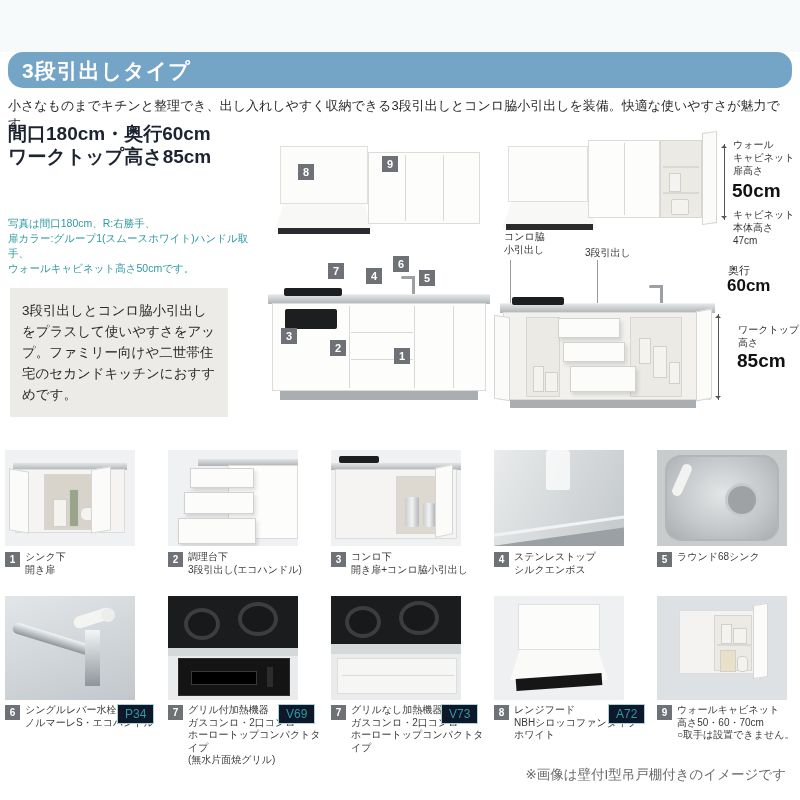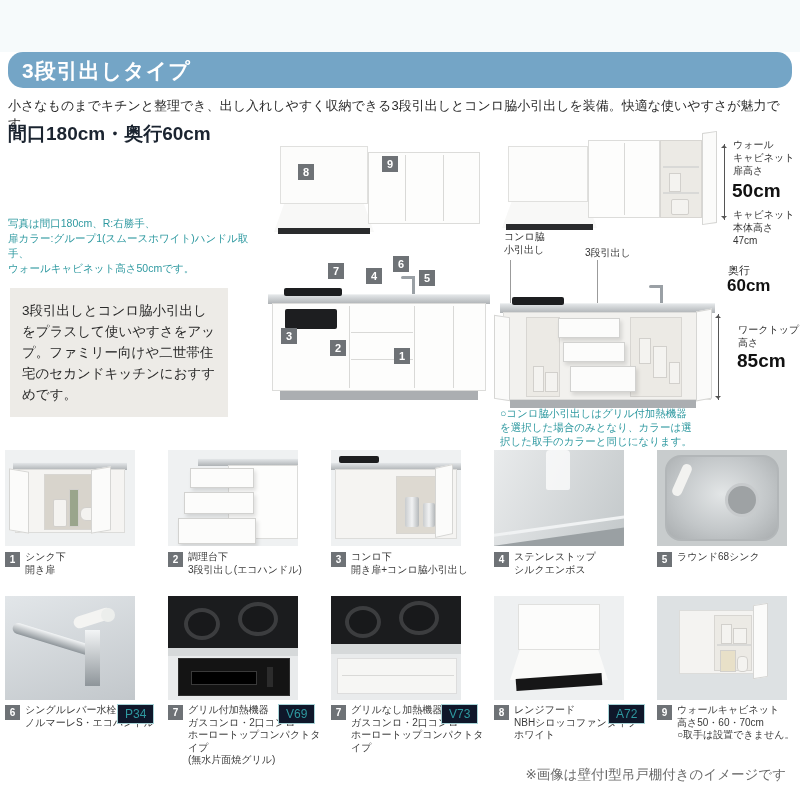--- a/index.html
+++ b/index.html
@@ -77,20 +77,21 @@
 
 <div class="abs" id="topstrip"></div>
 
 <div class="abs" id="headerbar">
   <h1>3段引出しタイプ</h1>
 </div>
 <div class="abs" id="subtitle">小さなものまでキチンと整理でき、出し入れしやすく収納できる3段引出しとコンロ脇小引出しを装備。快適な使いやすさが魅力です。</div>
 
 <div class="abs" id="specs">
   <div>間口180cm・奥行60cm</div>
+  <div>ワークトップ高さ85cm</div>
 </div>
 <div class="abs pre" id="photonote">写真は間口180cm、R:右勝手、
 扉カラー:グループ1(スムースホワイト)ハンドル取手、
 ウォールキャビネット高さ50cmです。</div>
 <div class="abs" id="highlight">3段引出しとコンロ脇小引出しをプラスして使いやすさをアップ。ファミリー向けや二世帯住宅のセカンドキッチンにおすすめです。</div>
 
 <div class="abs" id="dgl">
   <div class="hoodtop" style="left:18px;top:28px;width:88px;height:58px;"></div>
   <div class="hoodflare" style="left:12px;top:86px;width:100px;height:28px;"></div>
   <div class="hoodslit" style="left:16px;top:110px;width:92px;height:6px;"></div>
@@ -176,23 +177,20 @@
   <div class="drawerout" style="left:70px;top:248px;width:66px;height:26px;"></div>
   <div class="kick" style="left:10px;top:282px;width:186px;height:8px;"></div>
 
   <div class="dlab" style="left:228px;top:146px;font-size:11px;">奥行</div>
   <div class="dval" style="left:227px;top:158px;font-size:17px;">60cm</div>
   <div class="dimline" style="left:218px;top:196px;height:86px;"></div>
   <div class="dlab pre" style="left:238px;top:205px;">ワークトップ
 高さ</div>
   <div class="dval" style="left:237px;top:232px;">85cm</div>
 
-  <div id="rnote" class="pre">○コンロ脇小引出しはグリル付加熱機器
-を選択した場合のみとなり、カラーは選
-択した取手のカラーと同じになります。</div>
 </div>
 
 <div class="ph r1" style="left:5px;">
   <div class="counter" style="left:8px;top:12px;width:114px;height:7px;"></div>
   <div class="cab" style="left:10px;top:19px;width:110px;height:64px;background:#f5f4f2;">
     <div class="interior" style="left:28px;top:4px;width:56px;height:56px;background:#d8d4cc;">
       <div class="item" style="left:8px;top:24px;width:12px;height:26px;border-radius:2px;"></div>
       <div class="item" style="left:24px;top:14px;width:8px;height:36px;background:#9aa58c;"></div>
       <div class="item" style="left:35px;top:32px;width:16px;height:12px;border-radius:6px;"></div>
     </div>

